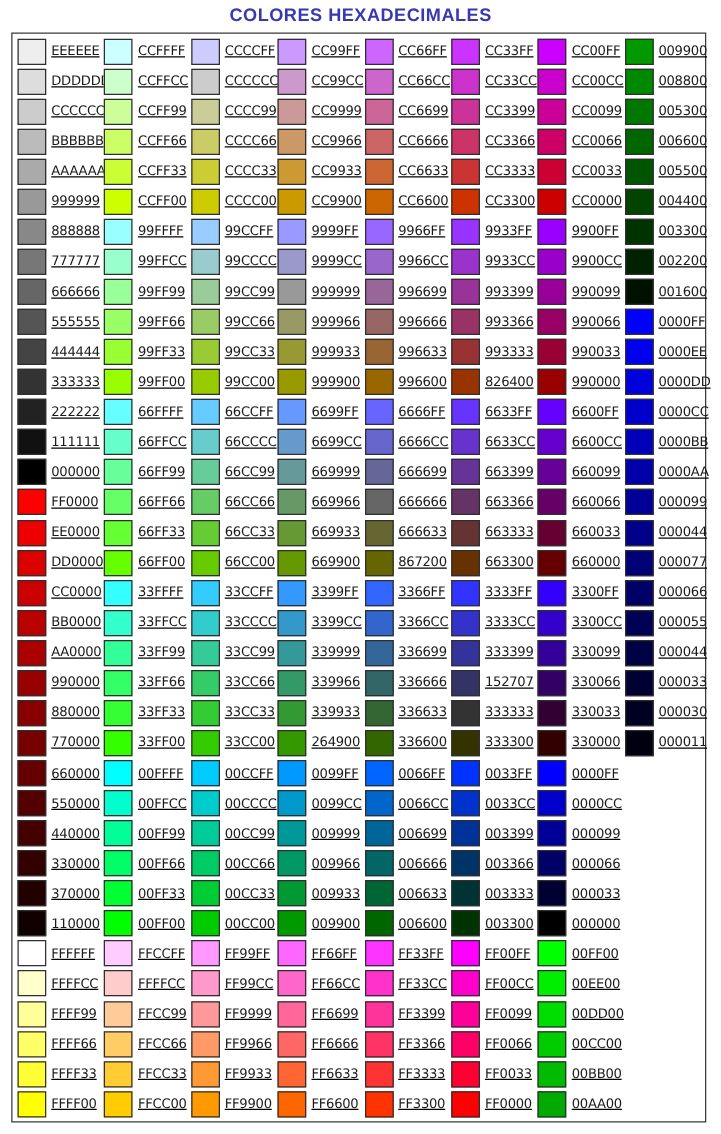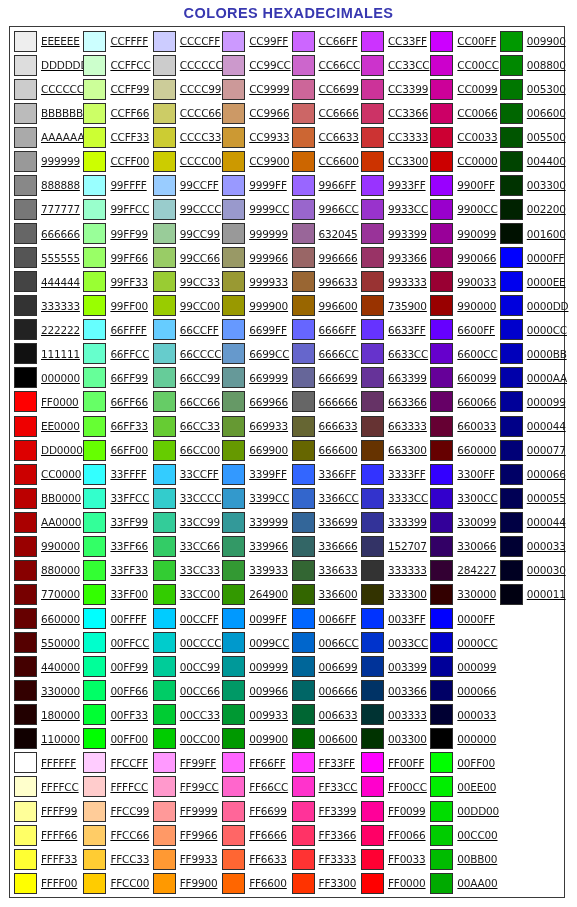--- a/index.html
+++ b/index.html
@@ -184,21 +184,21 @@
         <div class="cell">
           <div class="swatch" style="background-color: rgb(68, 0, 0);"></div>
           <span class="hexlabel">440000</span>
         </div>
         <div class="cell">
           <div class="swatch" style="background-color: rgb(51, 0, 0);"></div>
           <span class="hexlabel">330000</span>
         </div>
         <div class="cell">
           <div class="swatch" style="background-color: rgb(34, 0, 0);"></div>
-          <span class="hexlabel">180000</span>
+          <span class="hexlabel">370000</span>
         </div>
         <div class="cell">
           <div class="swatch" style="background-color: rgb(17, 0, 0);"></div>
           <span class="hexlabel">110000</span>
         </div>
         <div class="cell">
           <div class="swatch" style="background-color: rgb(255, 255, 255);"></div>
           <span class="hexlabel">FFFFFF</span>
         </div>
         <div class="cell">
@@ -688,21 +688,21 @@
         <div class="cell">
           <div class="swatch" style="background-color: rgb(153, 102, 255);"></div>
           <span class="hexlabel">9966FF</span>
         </div>
         <div class="cell">
           <div class="swatch" style="background-color: rgb(153, 102, 204);"></div>
           <span class="hexlabel">9966CC</span>
         </div>
         <div class="cell">
           <div class="swatch" style="background-color: rgb(153, 102, 153);"></div>
-          <span class="hexlabel">632045</span>
+          <span class="hexlabel">996699</span>
         </div>
         <div class="cell">
           <div class="swatch" style="background-color: rgb(153, 102, 102);"></div>
           <span class="hexlabel">996666</span>
         </div>
         <div class="cell">
           <div class="swatch" style="background-color: rgb(153, 102, 51);"></div>
           <span class="hexlabel">996633</span>
         </div>
         <div class="cell">
@@ -724,21 +724,21 @@
         <div class="cell">
           <div class="swatch" style="background-color: rgb(102, 102, 102);"></div>
           <span class="hexlabel">666666</span>
         </div>
         <div class="cell">
           <div class="swatch" style="background-color: rgb(102, 102, 51);"></div>
           <span class="hexlabel">666633</span>
         </div>
         <div class="cell">
           <div class="swatch" style="background-color: rgb(102, 102, 0);"></div>
-          <span class="hexlabel">666600</span>
+          <span class="hexlabel">867200</span>
         </div>
         <div class="cell">
           <div class="swatch" style="background-color: rgb(51, 102, 255);"></div>
           <span class="hexlabel">3366FF</span>
         </div>
         <div class="cell">
           <div class="swatch" style="background-color: rgb(51, 102, 204);"></div>
           <span class="hexlabel">3366CC</span>
         </div>
         <div class="cell">
@@ -846,21 +846,21 @@
         <div class="cell">
           <div class="swatch" style="background-color: rgb(153, 51, 102);"></div>
           <span class="hexlabel">993366</span>
         </div>
         <div class="cell">
           <div class="swatch" style="background-color: rgb(153, 51, 51);"></div>
           <span class="hexlabel">993333</span>
         </div>
         <div class="cell">
           <div class="swatch" style="background-color: rgb(153, 51, 0);"></div>
-          <span class="hexlabel">735900</span>
+          <span class="hexlabel">826400</span>
         </div>
         <div class="cell">
           <div class="swatch" style="background-color: rgb(102, 51, 255);"></div>
           <span class="hexlabel">6633FF</span>
         </div>
         <div class="cell">
           <div class="swatch" style="background-color: rgb(102, 51, 204);"></div>
           <span class="hexlabel">6633CC</span>
         </div>
         <div class="cell">
@@ -1036,21 +1036,21 @@
         <div class="cell">
           <div class="swatch" style="background-color: rgb(51, 0, 153);"></div>
           <span class="hexlabel">330099</span>
         </div>
         <div class="cell">
           <div class="swatch" style="background-color: rgb(51, 0, 102);"></div>
           <span class="hexlabel">330066</span>
         </div>
         <div class="cell">
           <div class="swatch" style="background-color: rgb(51, 0, 51);"></div>
-          <span class="hexlabel">284227</span>
+          <span class="hexlabel">330033</span>
         </div>
         <div class="cell">
           <div class="swatch" style="background-color: rgb(51, 0, 0);"></div>
           <span class="hexlabel">330000</span>
         </div>
         <div class="cell">
           <div class="swatch" style="background-color: rgb(0, 0, 255);"></div>
           <span class="hexlabel">0000FF</span>
         </div>
         <div class="cell">

